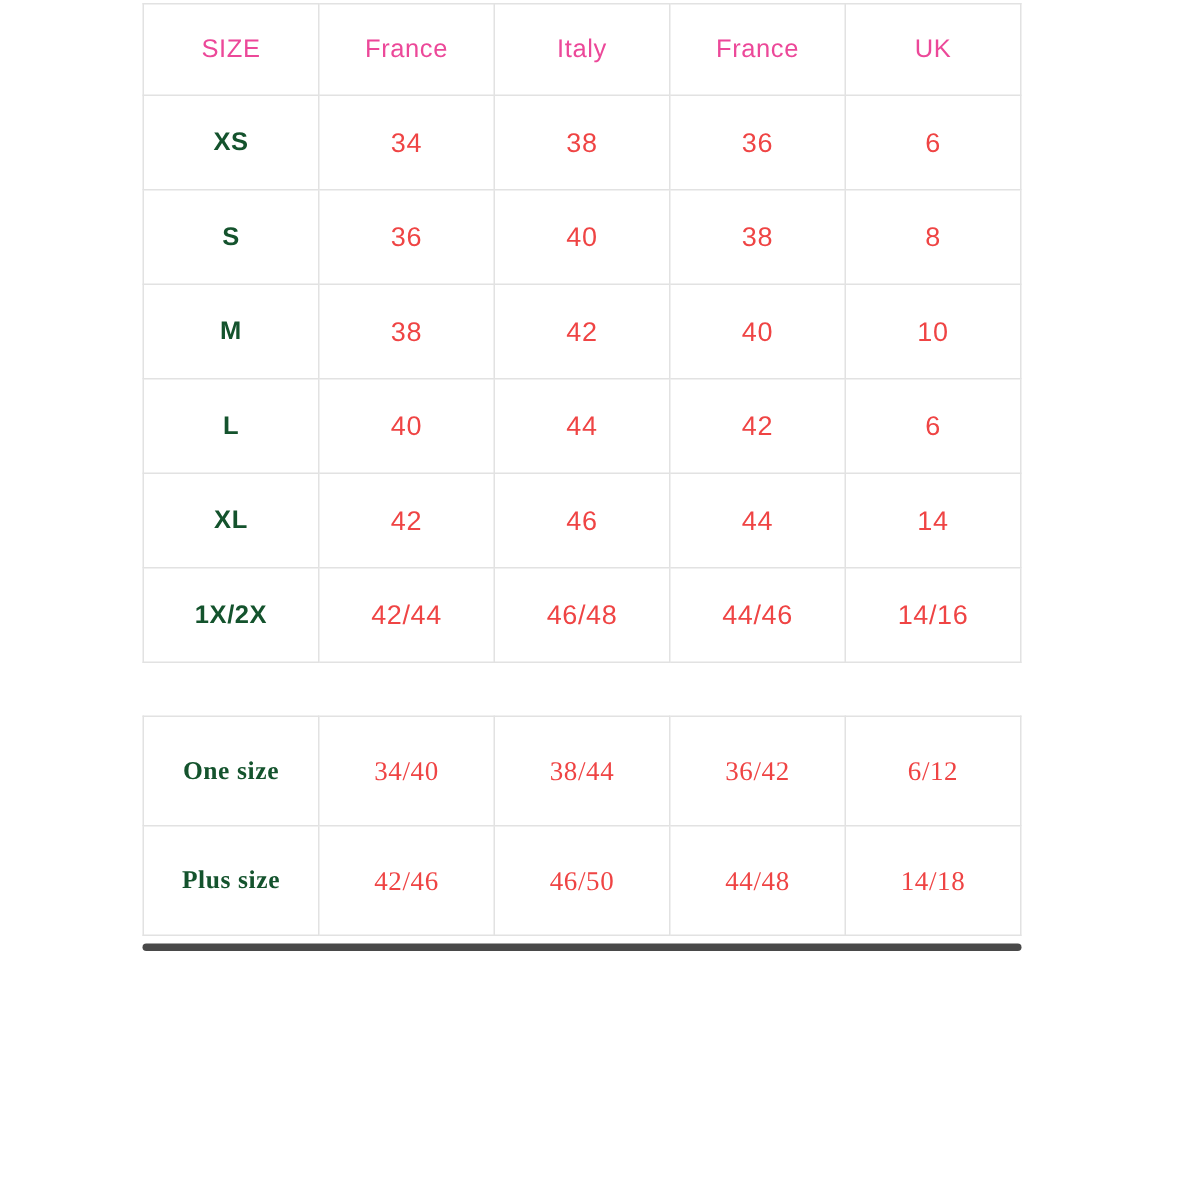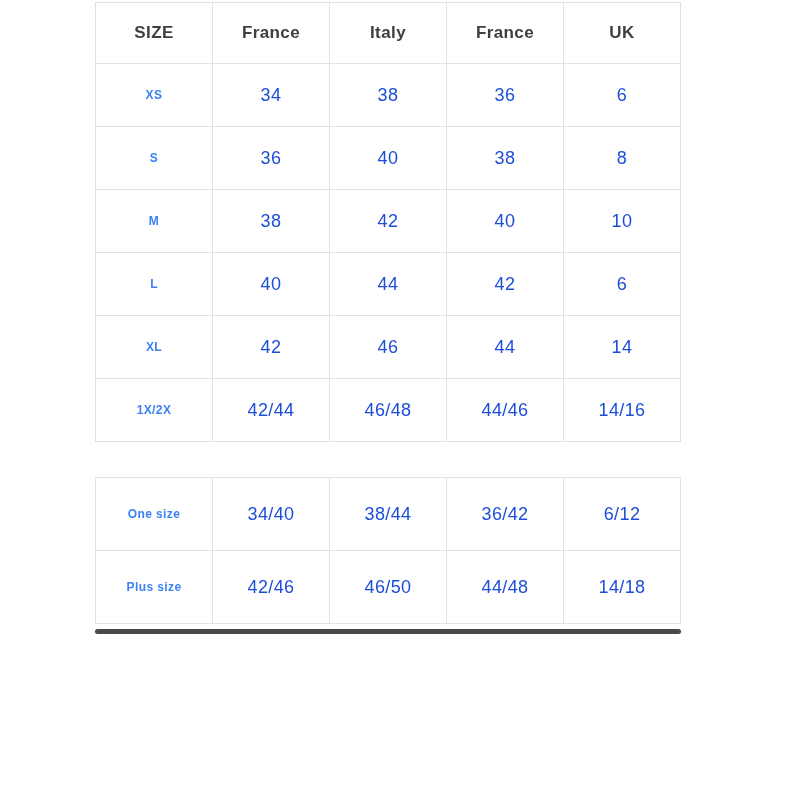--- a/index.html
+++ b/index.html
@@ -26,39 +26,39 @@
     border: 1px solid #e2e2e2;
     text-align: center;
     vertical-align: middle;
     padding: 0;
     overflow: hidden;
     white-space: nowrap;
   }
   thead th {
     height: 60px;
     font-size: 17px;
-    font-weight: 700;
-    color: #404040;
+    font-weight: 400;
+    color: #ec4899;
     letter-spacing: 0.4px;
   }
   tbody th {
-    font-size: 12px;
+    font-size: 17px;
     font-weight: 700;
-    color: #3b82f6;
+    color: #14532d;
     letter-spacing: 0.4px;
   }
   td {
     font-size: 18px;
     font-weight: 400;
-    color: #1d4ed8;
+    color: #ef4444;
     letter-spacing: 0.4px;
   }
   .tbl-main tbody tr { height: 63px; }
   .tbl-sub { margin-top: 35px; }
-  .tbl-sub tbody tr { height: 73px; }
+  .tbl-sub tbody tr { height: 73px; font-family: Liberation Serif, serif; }
   .hscrollbar {
     margin: 5px 0 0 0;
     width: 586px;
     height: 5px;
     border-radius: 3px;
     background: #494949;
   }
 </style>
 </head>
 <body>

